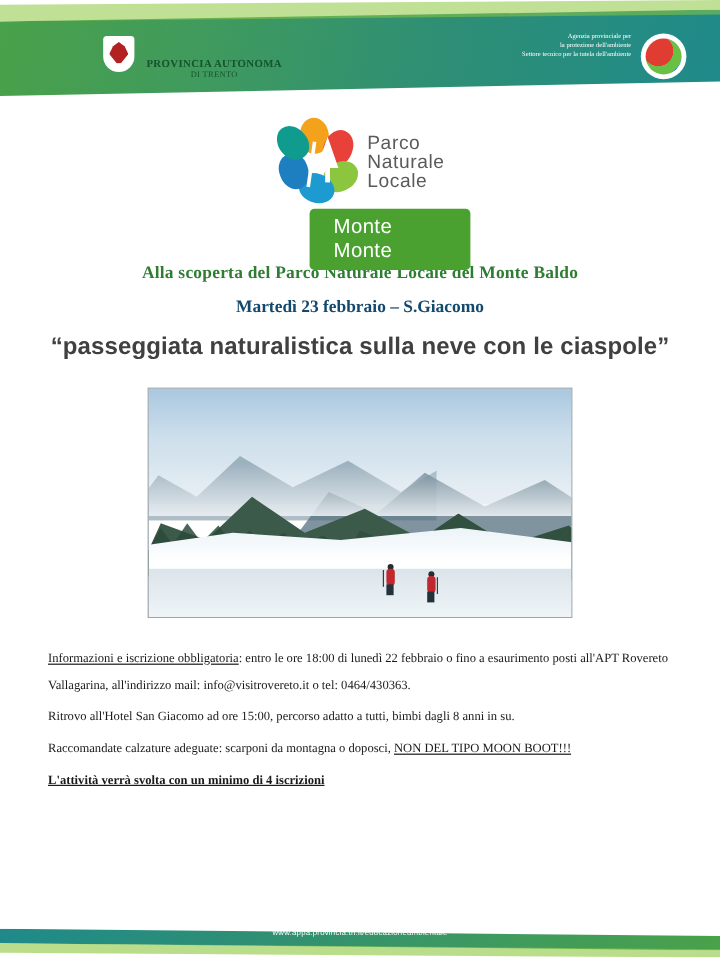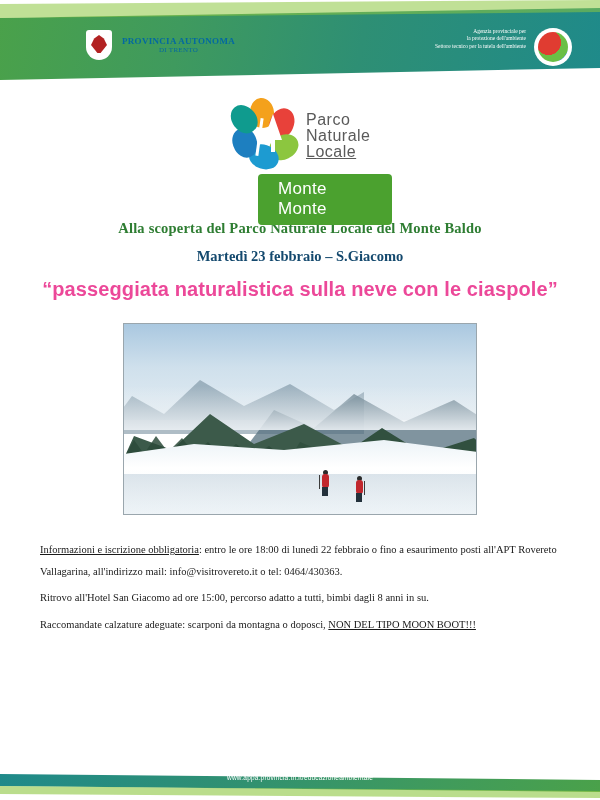--- a/index.html
+++ b/index.html
@@ -52,22 +52,22 @@
   }
   .crest .bird {
     position: absolute;
     left: 9px; top: 5px;
     width: 16px; height: 18px;
     background: #b22222;
     clip-path: polygon(50% 0%, 80% 20%, 100% 55%, 60% 100%, 40% 100%, 0% 55%, 20% 20%);
   }
   .prov-text {
     position: absolute;
-    left: 122px; top: 36px;
-    color: #0369a1;
+    left: 122px; top: 48px;
+    color: #14532d;
     line-height: 1.15;
   }
   .prov-text .l1 { font-size: 9px; font-weight: bold; letter-spacing: .3px; }
   .prov-text .l2 { font-size: 7px; letter-spacing: .3px; text-align: center; }
 
   .agency {
     position: absolute;
     right: 74px; top: 28px;
     width: 200px;
     text-align: right;
@@ -133,21 +133,21 @@
   }
   .logo-text {
     position: absolute;
     left: 74px; top: 16px;
     color: #5a5a5a;
     font-family: "Liberation Sans", sans-serif;
     line-height: 1.0;
   }
   .logo-text .t1 { font-size: 16px; letter-spacing: .5px; }
   .logo-text .t2 { font-size: 16px; letter-spacing: .5px; }
-  .logo-text .t3 { font-size: 16px; letter-spacing: .5px; text-decoration: underline; }
+  .logo-text .t3 { font-size: 16px; letter-spacing: .5px; }
   .badge {
     position: absolute;
     left: 26px; top: 78px;
     background: #4ba12f;
     color: #ffffff;
     font-family: "Liberation Sans", sans-serif;
     font-size: 17px;
     padding: 5px 20px 6px 20px;
     border-radius: 4px;
     letter-spacing: .3px;
@@ -164,21 +164,21 @@
     text-align: center;
   }
   .t-line2 {
     color: #14496e;
     font-family: "Liberation Serif", serif;
     font-weight: bold;
     font-size: 14.5px;
     margin-top: 11px;
   }
   .t-line3 {
-    color: #ec4899;
+    color: #404040;
     font-family: "Liberation Sans", sans-serif;
     font-weight: bold;
     font-size: 20px;
     margin-top: 13px;
     letter-spacing: .1px;
   }
 
   
   .photo-wrap {
     margin: 22px auto 0 auto;
@@ -360,20 +360,21 @@
       <div class="body" style="left:0px; top:4px;"></div>
       <div class="legs" style="left:0px; top:17px;"></div>
       <div class="pole" style="left:8px; top:5px;"></div>
     </div>
   </div>
 
   <div class="content">
     <p><span class="b u">Informazioni e iscrizione obbligatoria</span><span>: entro le ore 18:00 di lunedì 22 febbraio o fino a esaurimento posti all'APT Rovereto Vallagarina, all'indirizzo mail: info@visitrovereto.it o tel: 0464/430363.</span></p>
     <p>Ritrovo all'Hotel San Giacomo ad ore 15:00, percorso adatto a tutti, bimbi dagli 8 anni in su.</p>
     <p><span>Raccomandate calzature adeguate: scarponi da montagna o doposci, </span><span class="b u">NON DEL TIPO MOON BOOT!!!</span></p>
+    <p class="last-line">L'attività verrà svolta con un minimo di 4 iscrizioni</p>
   </div>
 
   <div class="footer">
     <div class="footer-band"></div>
     <div class="footer-band-light"></div>
     <div class="footer-url">www.appa.provincia.tn.it/educazioneambientale</div>
   </div>
 
 </div>
 

